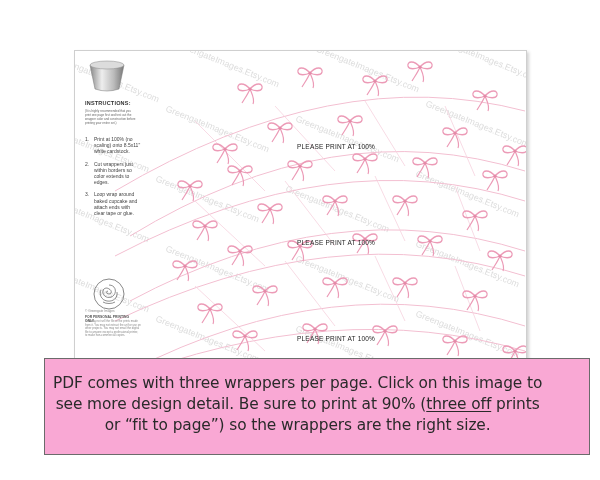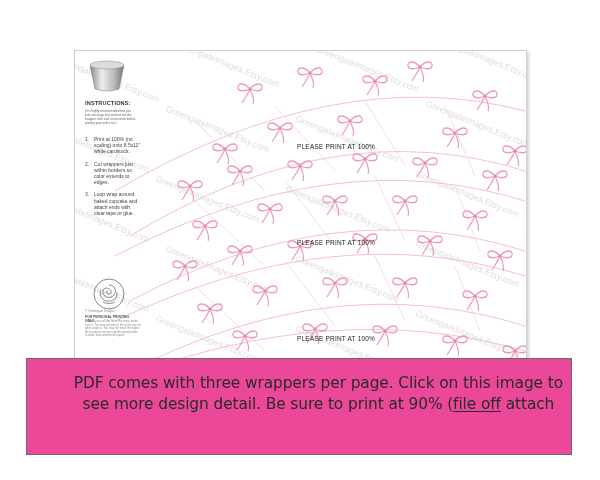--- a/index.html
+++ b/index.html
@@ -11,21 +11,21 @@
   .instr-note { position: absolute; left: 10px; top: 58px; width: 52px; font-size: 3px; line-height: 4px; color: #666; }
   .steps { position: absolute; left: 10px; top: 85px; width: 56px; margin: 0; padding: 0; list-style: none; font-size: 5px; line-height: 6.2px; color: #444; }
   .steps li { display: flex; margin-bottom: 6px; }
   .steps .num { width: 9px; flex: none; }
   .logo { position: absolute; left: 14px; top: 225px; width: 40px; height: 40px; }
   .copy { position: absolute; left: 10px; top: 258px; font-size: 3.2px; color: #888; }
   .personal { position: absolute; left: 10px; top: 264px; font-size: 3.4px; font-weight: bold; color: #555; }
   .fine { position: absolute; left: 10px; top: 269px; width: 56px; font-size: 2.8px; line-height: 3.6px; color: #888; }
   .art { position: absolute; left: 0; top: 0; }
   .print-label { position: absolute; font-family: "Liberation Sans", sans-serif; font-size: 6.5px; color: #222; letter-spacing: 0.2px; white-space: nowrap; }
-  .caption { position: absolute; left: 26px; top: 358px; width: 546px; height: 97px; background: #ec4899; border: 1.5px solid #6b6b6b; box-sizing: border-box; display: flex; align-items: flex-start; justify-content: flex-end; }
+  .caption { position: absolute; left: 44px; top: 358px; width: 546px; height: 97px; background: #f9a8d4; border: 1.5px solid #6b6b6b; box-sizing: border-box; display: flex; align-items: flex-start; justify-content: flex-start; }
   .caption p { margin: 14px 8px 0 8px; text-align: center; font-family: "DejaVu Sans", sans-serif; font-size: 15.4px; line-height: 21px; color: #2a2a2a; letter-spacing: -0.1px; }
   .caption u { text-decoration: underline; text-underline-offset: 2px; }
 </style>
 </head>
 <body>
 
 <div class="page">
 
   <svg class="art" width="451" height="320" viewBox="0 0 451 320">
     <defs>
@@ -173,15 +173,16 @@
   </div>
 
   <div class="print-label" style="left:222px; top:92px;">PLEASE PRINT AT 100%</div>
   <div class="print-label" style="left:222px; top:188px;">PLEASE PRINT AT 100%</div>
   <div class="print-label" style="left:222px; top:284px;">PLEASE PRINT AT 100%</div>
 </div>
 
 <div class="caption">
   <p>
     <span>PDF comes with three wrappers per page. Click on this image to</span><br>
-    <span>see more design detail. Be sure to print at 90% (</span><u>file off</u><span> attach</span><br>
+    <span>see more design detail. Be sure to print at 90% (</span><u>three off</u><span> prints</span><br>
+    <span>or “fit to page”) so the wrappers are the right size.</span>
   </p>
 </div>
 
 </body></html>

